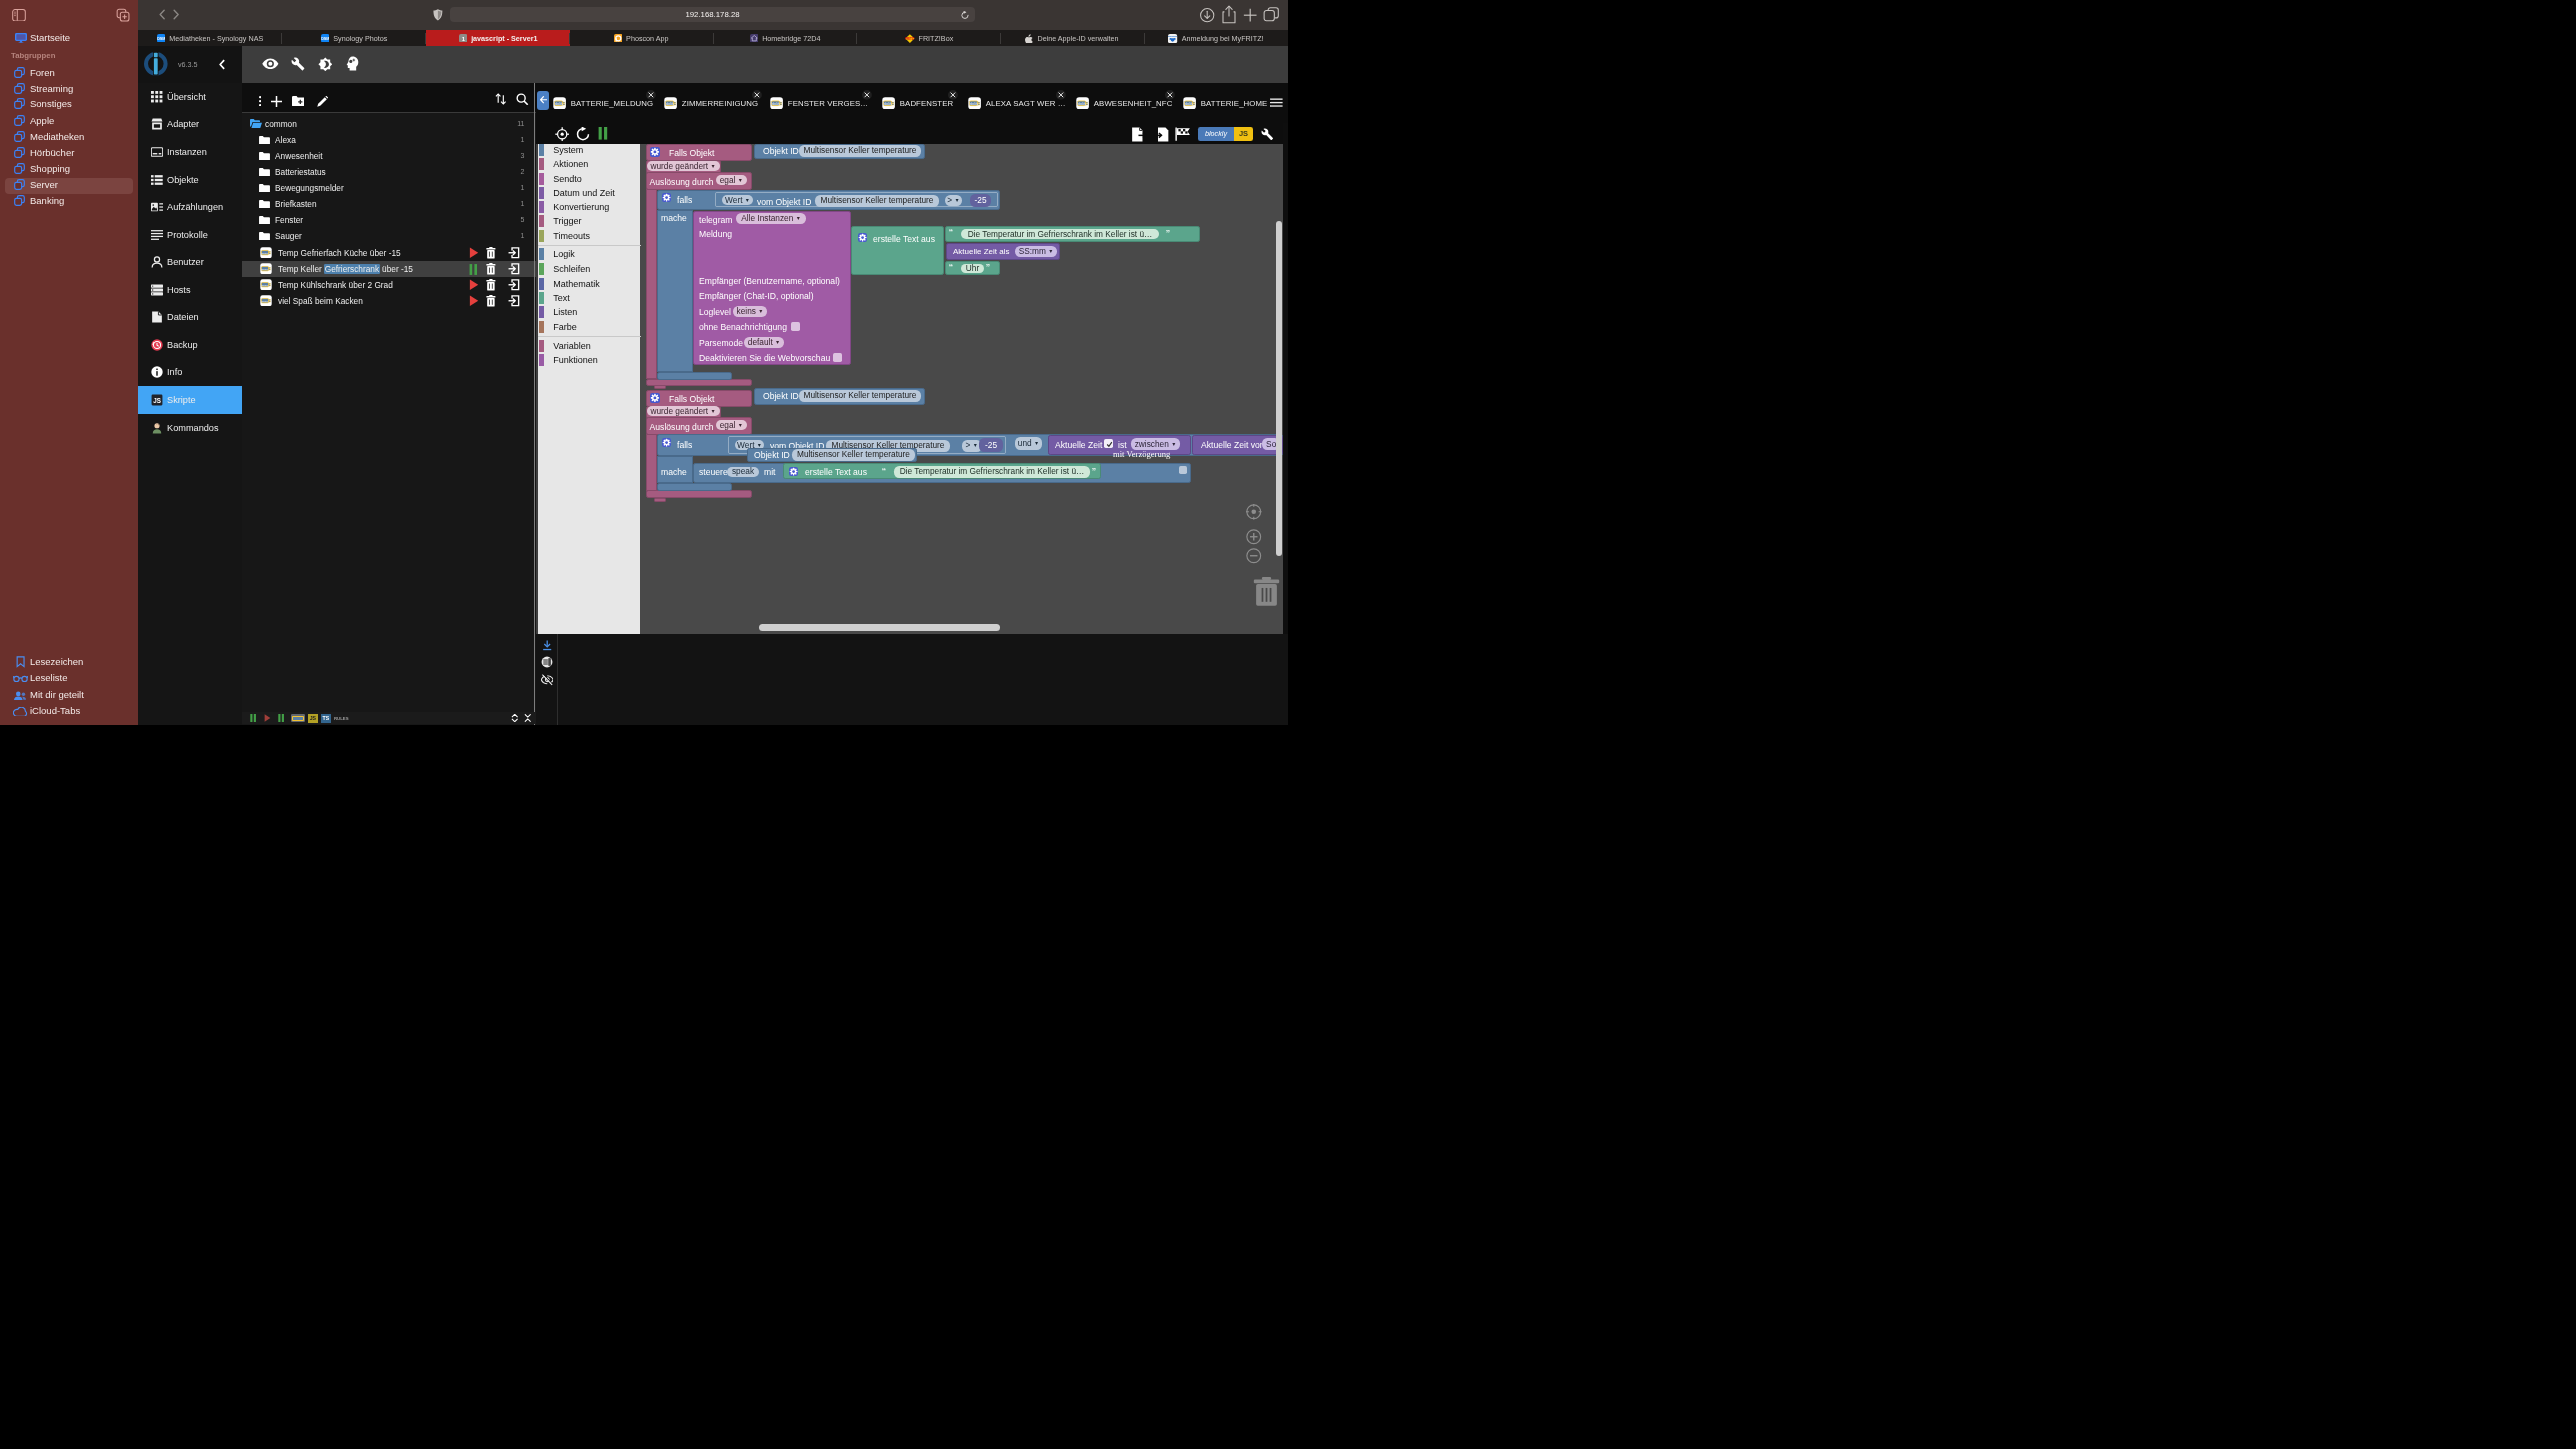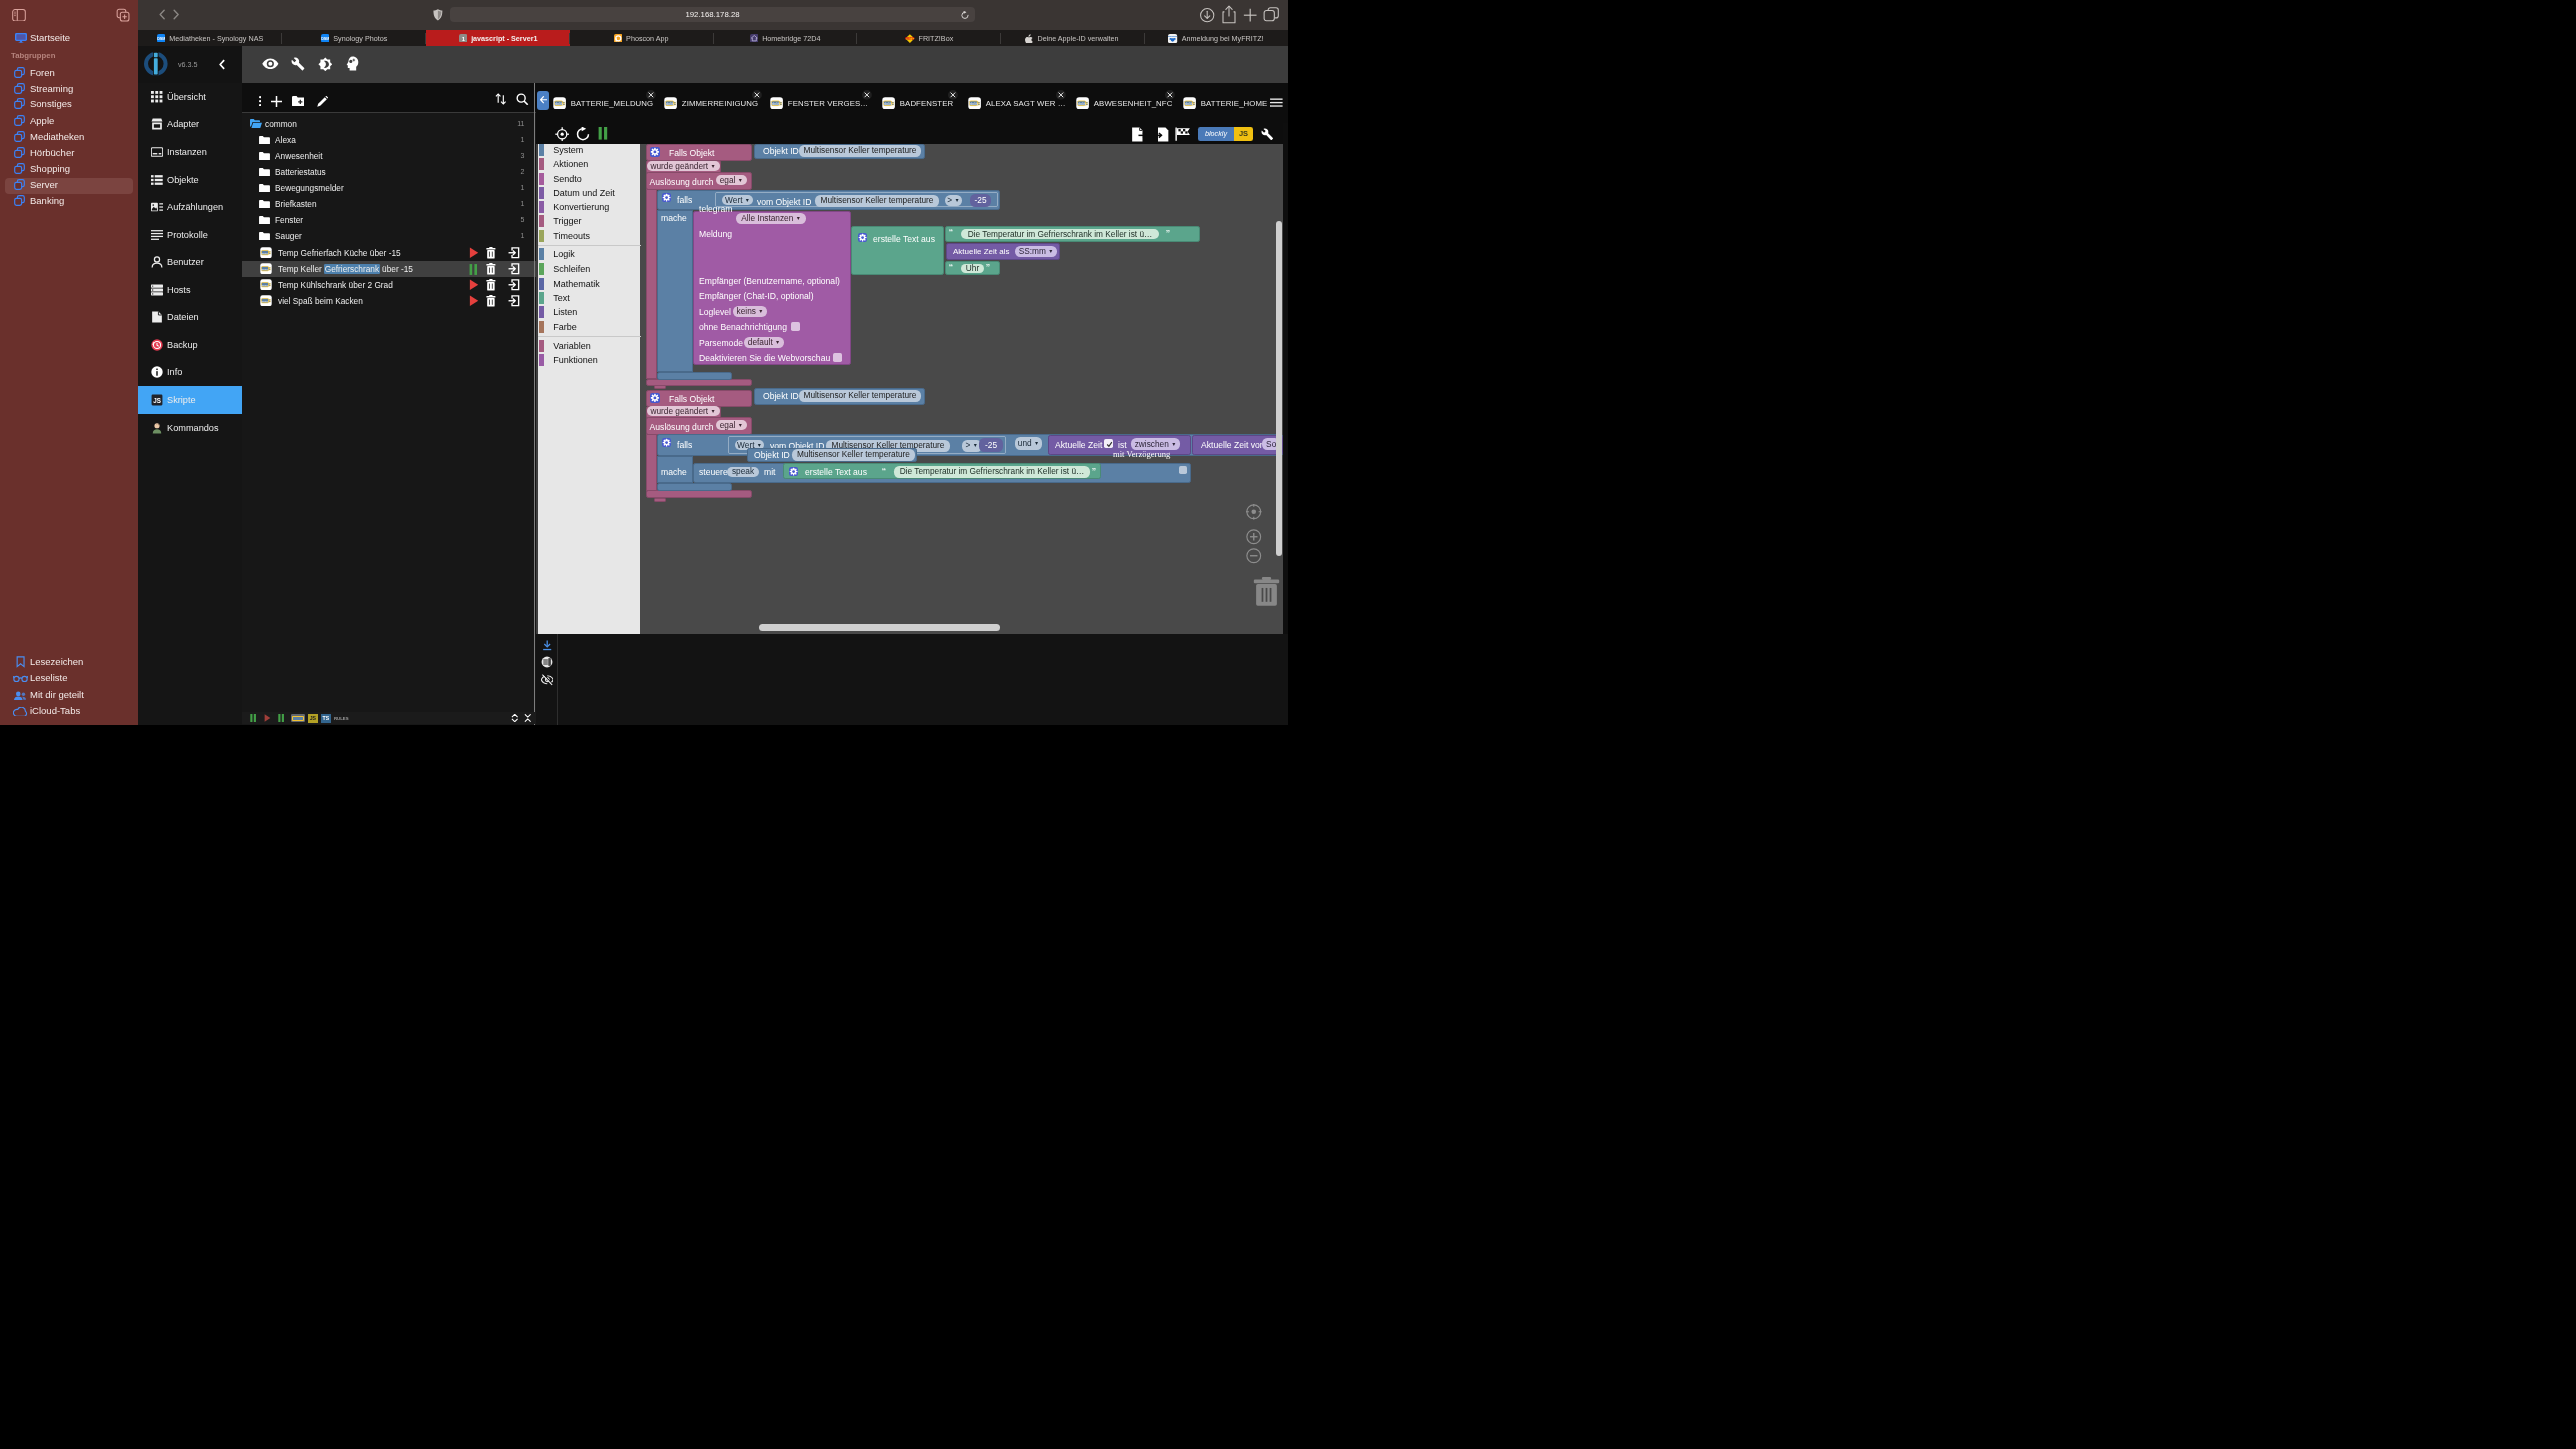--- a/index.html
+++ b/index.html
@@ -1056,21 +1056,21 @@
             <circle cx="10" cy="10" r="3" fill="#4758d0"></circle>
           </svg></div>
         <div class="blktxt" style="left: 36px; top: 51px;">falls</div>
         <div class="pilld" style="left: 81px; top: 51px; width: 31px; height: 10.4px; background: rgb(185, 200, 217); line-height: 10.4px; color: rgb(27, 42, 56);">Wert <span style="font-size:5.2px;vertical-align:1.2px">▼</span></div>
         <div class="blktxt" style="left: 116px; top: 53px;">vom Objekt ID</div>
         <div class="pilld" style="left: 174px; top: 51px; width: 124px; height: 11.5px; background: rgb(185, 200, 217); line-height: 11.5px;">Multisensor Keller temperature</div>
         <div class="pilld" style="left: 304px; top: 51px; width: 17px; height: 11px; background: rgb(185, 200, 217); line-height: 11px; color: rgb(27, 42, 56);">&gt; <span style="font-size:5.2px;vertical-align:1.2px">▼</span></div>
         <div class="pilld" style="left: 329px; top: 50px; width: 21px; height: 12.6px; background: rgb(98, 98, 158); line-height: 12.6px; color: rgb(255, 255, 255);">-25</div>
         <div class="blktxt" style="left: 20px; top: 69px;">mache</div>
         <div class="abs" style="left: 52px; top: 67px; width: 158px; height: 154px; background: rgb(160, 91, 165); border: 0.6px solid rgb(130, 71, 135); border-radius: 2.3px;"></div>
-        <div class="blktxt" style="left: 58px; top: 60px;">telegram</div>
+        <div class="blktxt" style="left: 58px; top: 71px;">telegram</div>
         <div class="pilld" style="left: 95px; top: 69px; width: 70px; height: 11px; background: rgb(217, 190, 219); line-height: 11px; color: rgb(58, 36, 48);">Alle Instanzen <span style="font-size:5.2px;vertical-align:1.2px">▼</span></div>
         <div class="blktxt" style="left: 58px; top: 85px;">Meldung</div>
         <div class="blktxt" style="left: 58px; top: 132px;">Empfänger (Benutzername, optional)</div>
         <div class="blktxt" style="left: 58px; top: 147px;">Empfänger (Chat-ID, optional)</div>
         <div class="blktxt" style="left: 58px; top: 163px;">Loglevel</div>
         <div class="pilld" style="left: 92px; top: 162px; width: 34px; height: 11px; background: rgb(217, 190, 219); line-height: 11px; color: rgb(58, 36, 48);">keins <span style="font-size:5.2px;vertical-align:1.2px">▼</span></div>
         <div class="blktxt" style="left: 58px; top: 178px;">ohne Benachrichtigung</div>
         <div class="abs" style="left: 150px; top: 178px; width: 9.2px; height: 9.2px; background: rgb(221, 194, 224); border-radius: 1.7px;"></div>
         <div class="blktxt" style="left: 58px; top: 194px;">Parsemode</div>
         <div class="pilld" style="left: 103px; top: 193px; width: 40px; height: 11px; background: rgb(217, 190, 219); line-height: 11px; color: rgb(58, 36, 48);">default <span style="font-size:5.2px;vertical-align:1.2px">▼</span></div>

